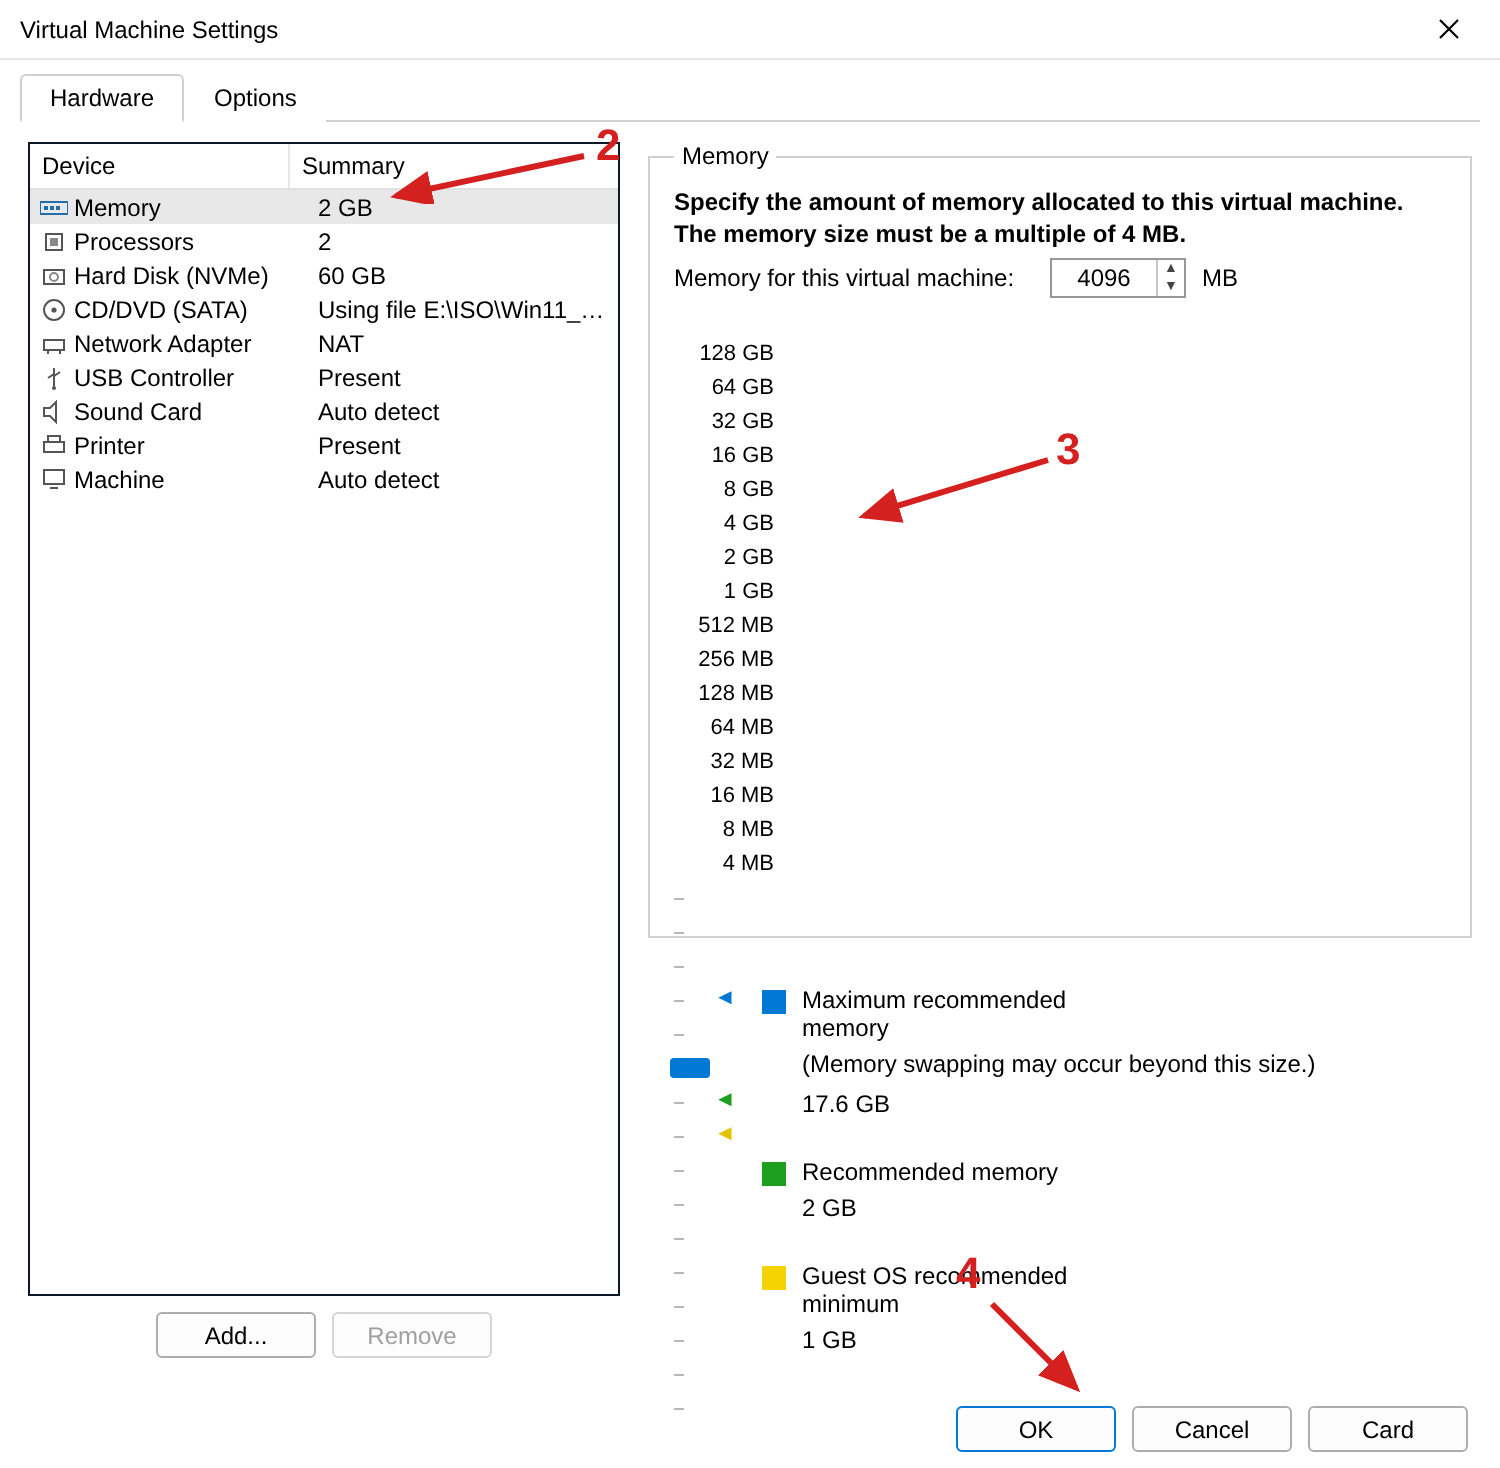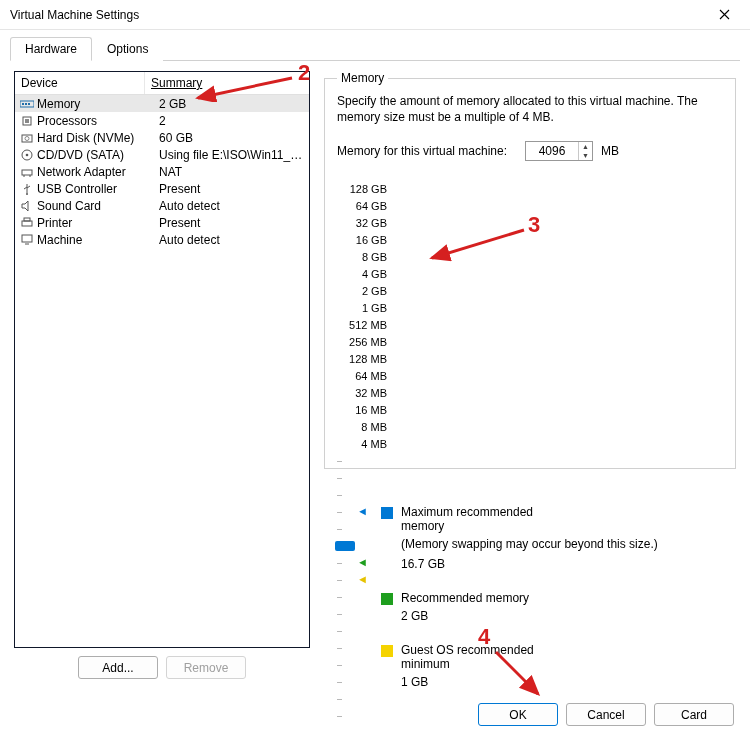--- a/index.html
+++ b/index.html
@@ -66,21 +66,21 @@
     overflow:hidden;
   }
   .list-header {
     display:flex;
     background:#fff;
     border-bottom:1px solid #e0e0e0;
     font-weight:400;
     color:#000;
   }
   .list-header .col-dev { width:130px; padding:4px 6px; border-right:1px solid #e8e8e8;}
-  .list-header .col-sum { flex:1; padding:4px 6px;text-decoration:underline; }
+  .list-header .col-sum { flex:1; padding:4px 6px; }
   .list-body { }
   .row {
     display:flex;
     height:17px;
     align-items:center;
     padding:0 4px;
     white-space:nowrap;
     overflow:hidden;
   }
   .row.selected { background:#e8e8e8; }
@@ -109,21 +109,21 @@
     flex:1;
     position:relative;
   }
   fieldset.mem {
     border:1px solid #d0d0d0;
     padding:8px 12px 20px 12px;
     margin:0;
     height:398px;
   }
   fieldset.mem legend { padding:0 4px; }
-  .desc { margin-bottom:16px; line-height:1.35;}
+  .desc { margin-bottom:4px; line-height:1.35;font-weight:bold;}
   .mem-input-row {
     display:flex;
     align-items:center;
     gap:8px;
     margin-bottom:12px;
   }
   .mem-input-row .lbl { width:180px; }
   .spinbox {
     display:flex;
     align-items:center;
@@ -409,21 +409,21 @@
           <div class="marker green" style="left:20px; top:103px;">◄</div>
           <div class="marker yellow" style="left:20px; top:120px;">◄</div>
         </div>
         <div class="legend-area">
           <div style="height:52px;"></div>
           <div class="legend-item">
             <div class="legend-sw" style="background:#0078d4"></div>
             <div class="legend-text">Maximum recommended memory</div>
           </div>
           <div class="legend-sub">(Memory swapping may occur beyond this size.)</div>
-          <div class="legend-sub">16.7 GB</div>
+          <div class="legend-sub">17.6 GB</div>
           <div style="height:14px;"></div>
           <div class="legend-item">
             <div class="legend-sw" style="background:#1e9e1e"></div>
             <div class="legend-text">Recommended memory</div>
           </div>
           <div class="legend-sub">2 GB</div>
           <div style="height:14px;"></div>
           <div class="legend-item">
             <div class="legend-sw" style="background:#f5d300"></div>
             <div class="legend-text">Guest OS recommended minimum</div>

